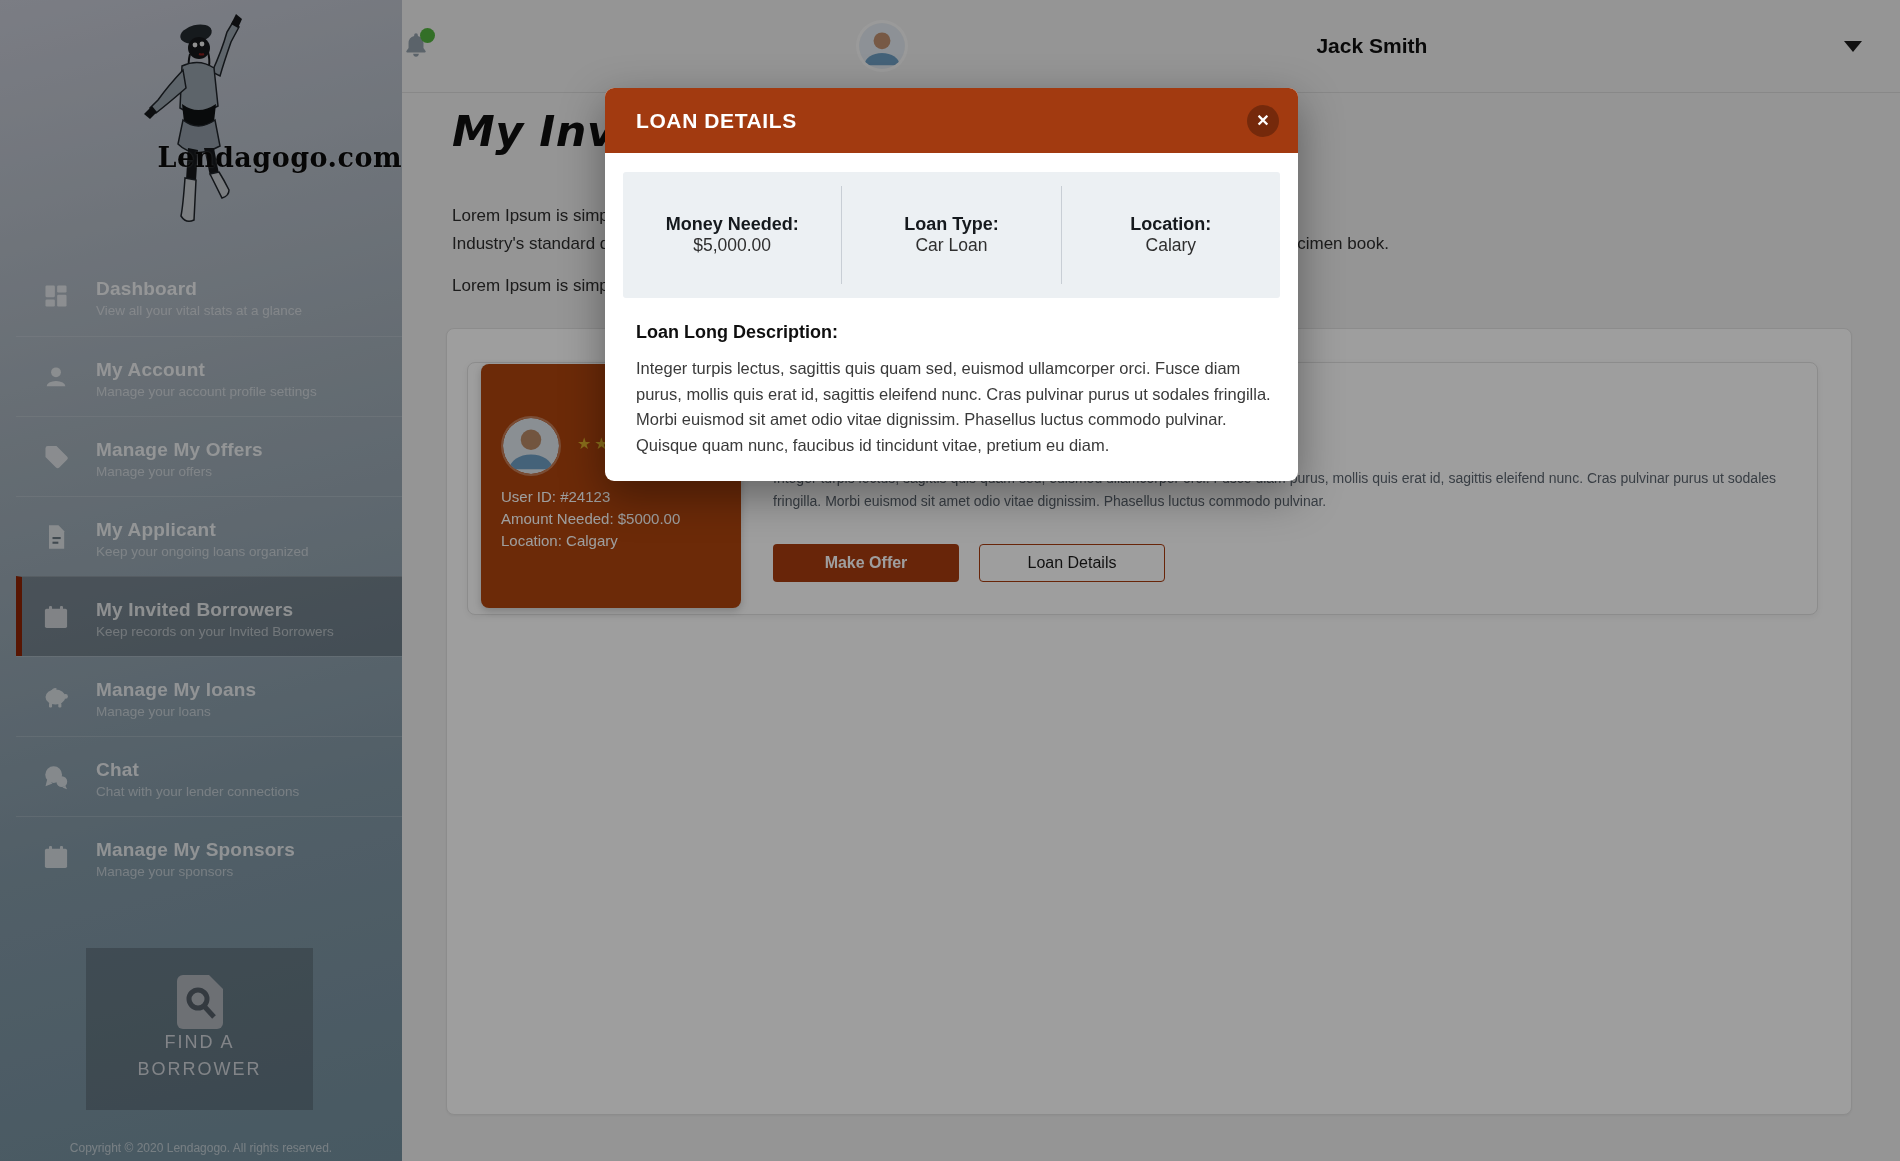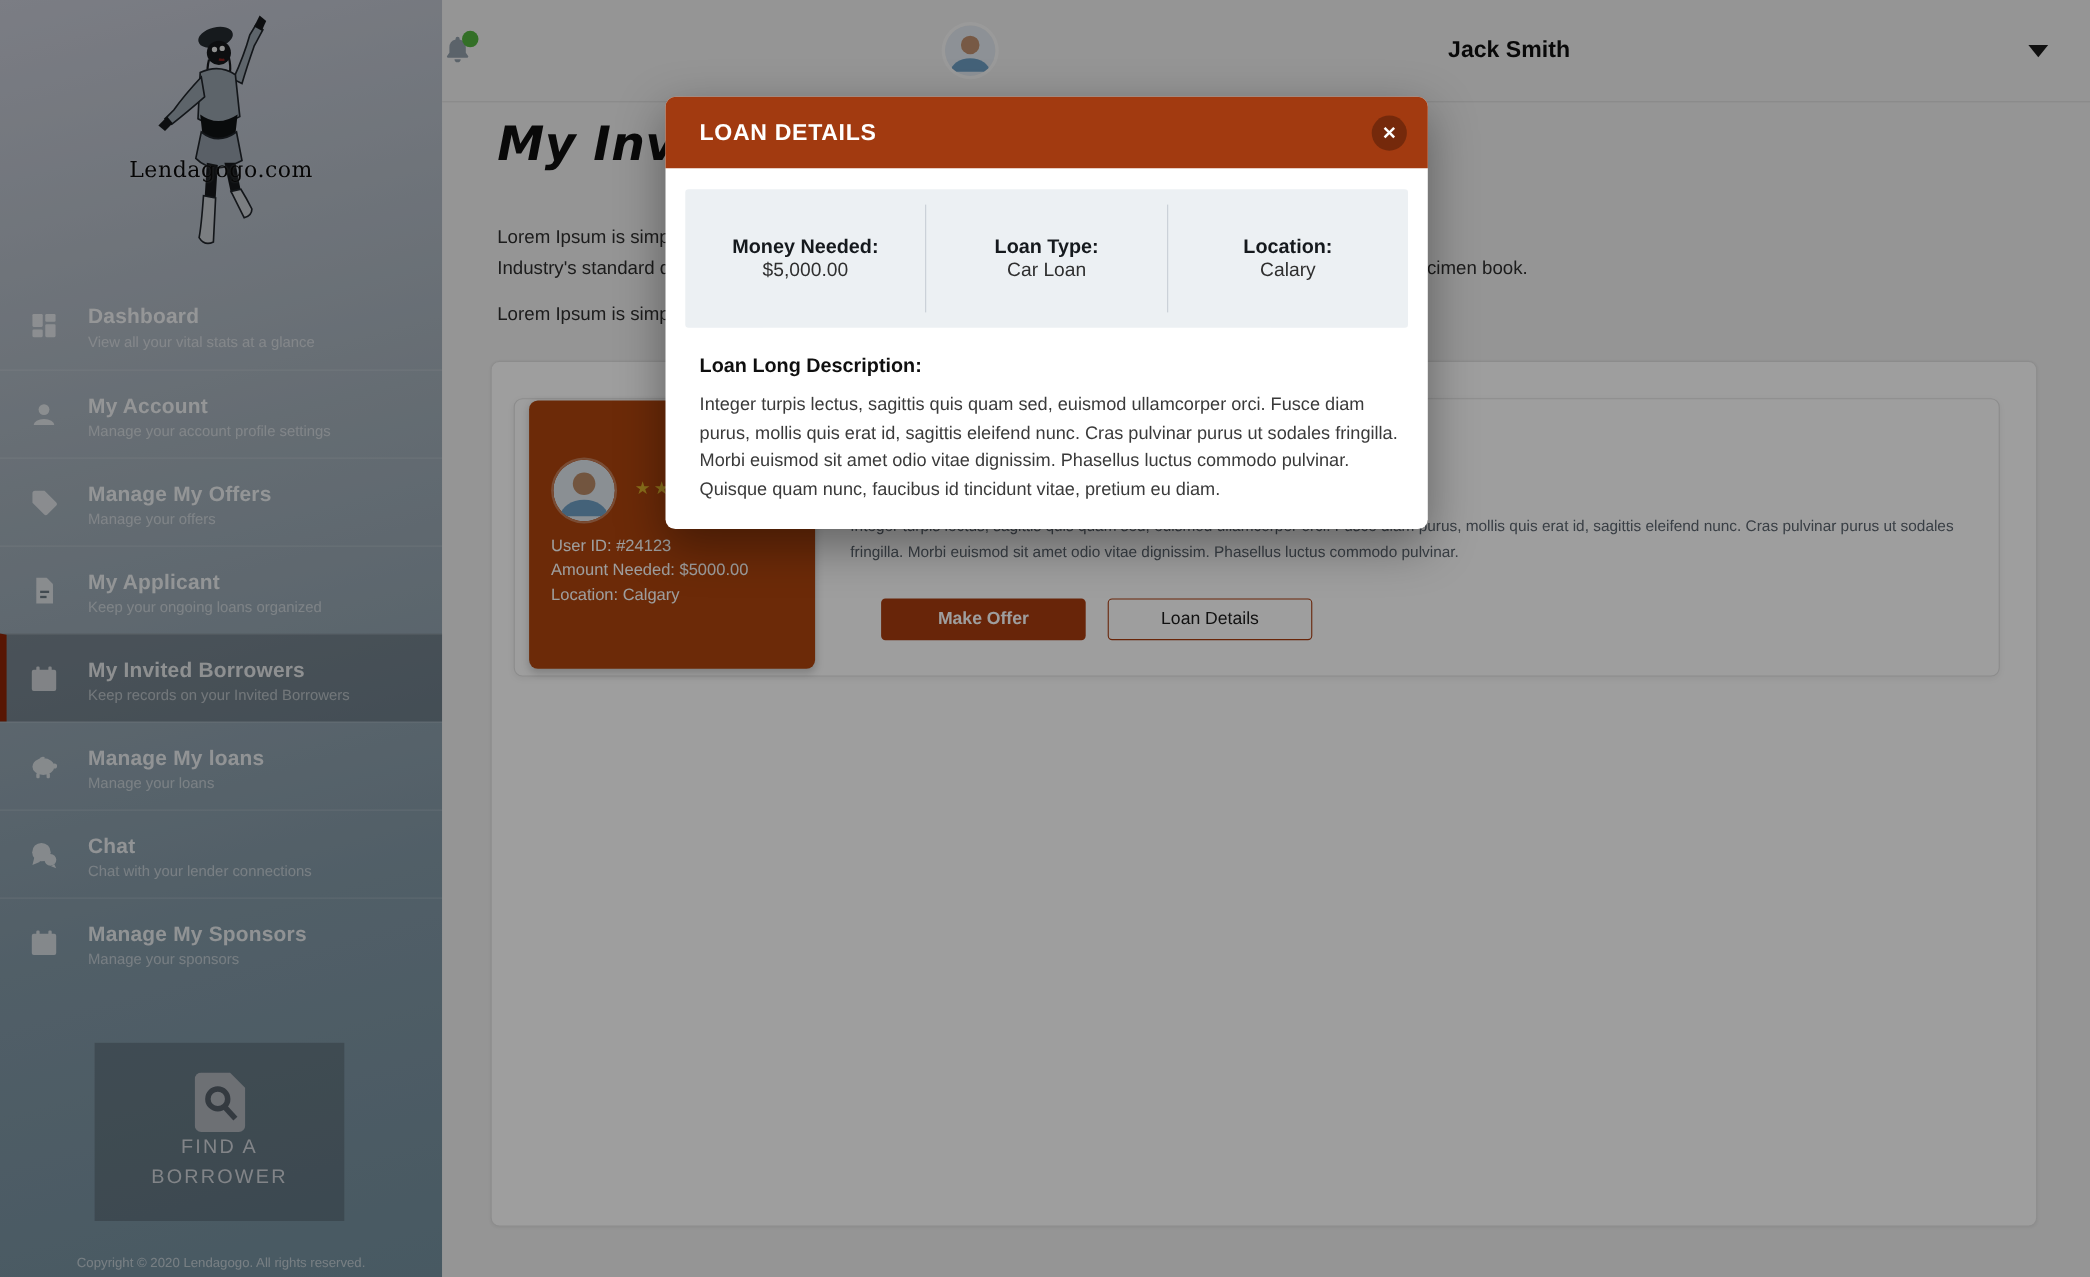--- a/index.html
+++ b/index.html
@@ -9,28 +9,28 @@
   }
   
   .sidebar{
     position:absolute;left:0;top:0;width:402px;height:1161px;
     background:linear-gradient(165deg,#c7cad5 0%,#a4b0ba 35%,#8399a7 70%,#74909f 100%);
     z-index:1;
   }
   .logo-wrap{position:absolute;top:6px;left:0;width:402px;height:250px}
   .logo-figure{position:absolute;left:130px;top:4px;width:140px;height:240px}
   .brand-text{
-    position:absolute;top:136px;left:0;width:100%;text-align:center;
-    font-family:"DejaVu Serif",serif;font-weight:normal;font-size:20px;color:#0b0b0b;
+    position:absolute;top:136px;left:0;width:100%;text-align:right;
+    font-family:"DejaVu Serif",serif;font-weight:bold;font-size:27px;color:#0b0b0b;
     text-shadow:0 0 2px rgba(255,255,255,.3);letter-spacing:.5px;
   }
   .nav{position:absolute;top:256px;left:0;right:0}
   .nav-item{
     position:relative;height:80px;box-sizing:border-box;
-    padding:22px 10px 0 80px;cursor:pointer;
+    padding:22px 10px 0 80px;cursor:pointer;margin-left:16px;
   }
   .nav-item + .nav-item{border-top:1px solid rgba(255,255,255,.16)}
   .nav-icon{position:absolute;left:26px;top:26px;width:28px;height:28px;color:#ffffff;opacity:.66}
   .nav-title{font-size:19px;font-weight:bold;color:rgba(255,255,255,.82);letter-spacing:.2px;white-space:nowrap}
   .nav-sub{font-size:13.5px;color:rgba(255,255,255,.5);margin-top:3px;white-space:nowrap}
   .nav-item.active{background:rgba(24,32,40,.26);border-left:6px solid #8E2505;padding-left:74px}
   .nav-item.active .nav-icon{left:20px}
   .find-borrower{
     position:absolute;left:86px;top:948px;width:227px;height:162px;
     background:rgba(50,56,64,.30);display:flex;flex-direction:column;
@@ -71,21 +71,21 @@
     position:absolute;left:34px;top:35px;width:260px;height:244px;background:#AE450E;
     border-radius:8px;box-shadow:0 3px 8px rgba(0,0,0,.2);
   }
   .p-avatar{position:absolute;left:22px;top:54px;width:56px;height:56px;border-radius:50%;overflow:hidden;box-shadow:0 0 0 2px rgba(255,255,255,.3)}
   .stars{position:absolute;left:96px;top:70px;font-size:16px;letter-spacing:3px;color:#DFB42C;white-space:nowrap}
   .p-lines{position:absolute;left:20px;top:122px;font-size:15px;color:#ffffff;line-height:22px}
   .listing-desc{position:absolute;left:326px;top:138px;font-size:14px;line-height:22.5px;color:#5d6670;white-space:nowrap}
   .btn-row{position:absolute;left:326px;top:215px;display:flex;gap:20px}
   .btn-primary{
     width:186px;height:38px;background:#A93C10;color:#ffffff;font-weight:bold;font-size:16px;
-    border:none;border-radius:4px;font-family:"Liberation Sans",sans-serif;cursor:pointer;margin-left:28px;
+    border:none;border-radius:4px;font-family:"Liberation Sans",sans-serif;cursor:pointer;
   }
   .btn-outline{
     width:186px;height:38px;background:#ffffff;border:1px solid #A93C10;border-radius:4px;
     font-size:16px;color:#1c1c1c;font-family:"Liberation Sans",sans-serif;cursor:pointer;
   }
 
   
   .overlay{position:absolute;inset:0;background:rgba(0,0,0,.38);z-index:50}
   .modal{
     position:absolute;left:605px;top:88px;width:693px;z-index:100;background:#ffffff;

